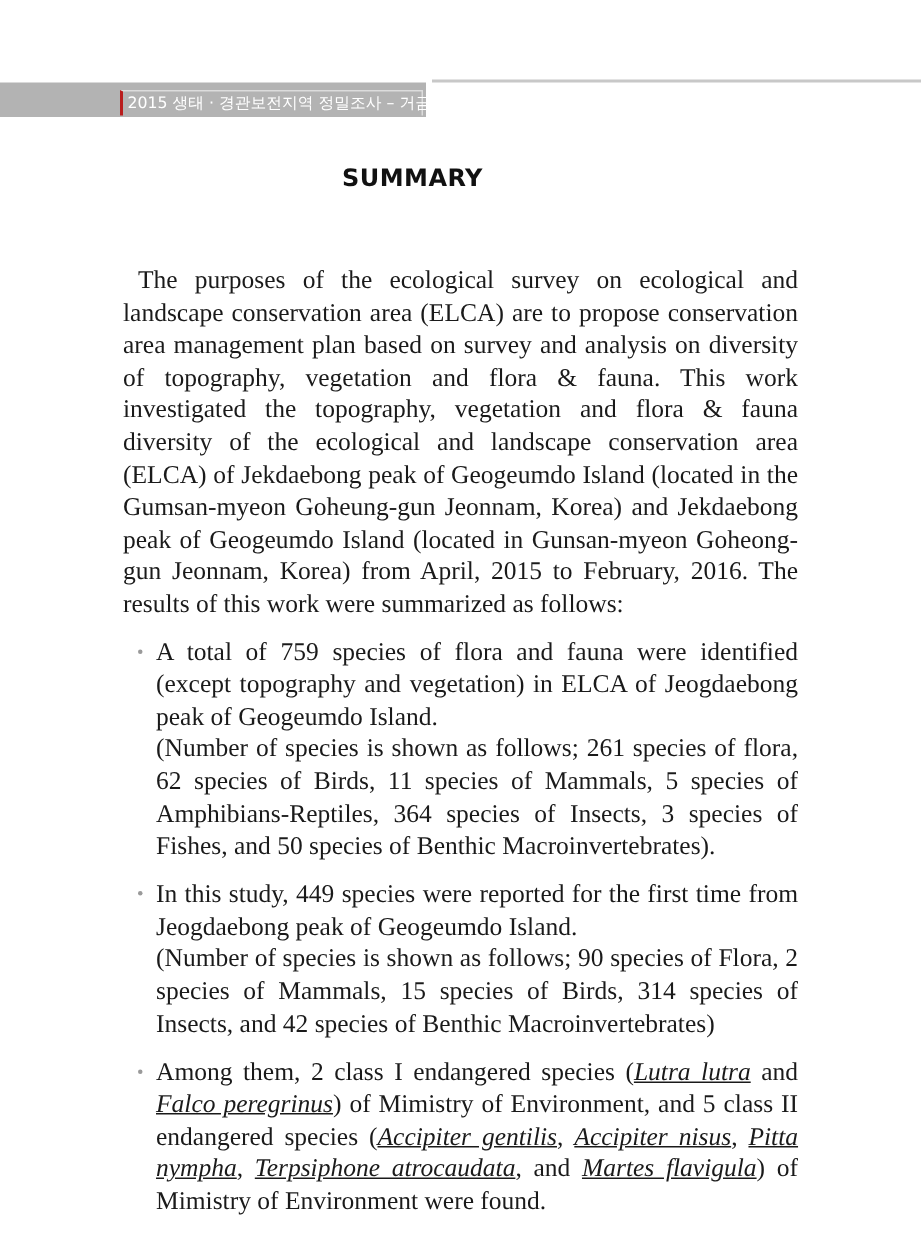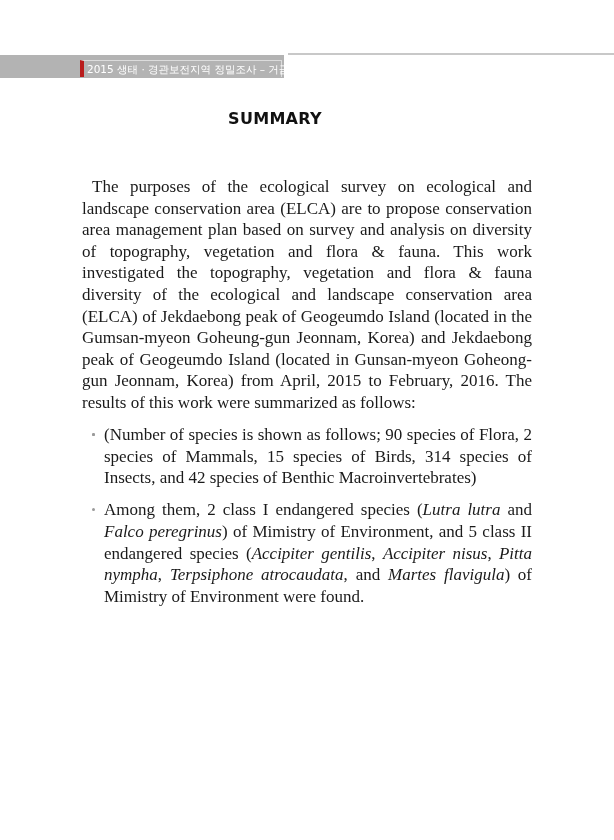--- a/index.html
+++ b/index.html
@@ -31,21 +31,21 @@
     height: 2px;
     background: #c8c8c8;
   }
   .header-label {
     position: absolute;
     left: 80px;
     top: 60px;
     height: 17px;
     width: 202px;
     box-sizing: border-box;
-    border-left: 4px solid #b91c1c;
+    border-left: 2px solid #b91c1c;
     border-top: 1px solid #dcdcdc;
     border-right: 1px solid #dcdcdc;
     color: #ffffff;
     font-family: "DejaVu Sans", "Liberation Sans", sans-serif;
     font-size: 10.5px;
     line-height: 16px;
     padding-left: 3px;
     white-space: nowrap;
     letter-spacing: 0px;
   }
@@ -92,43 +92,47 @@
     width: 3px;
     height: 3px;
     border-radius: 50%;
     background: #9a9a9a;
   }
   .bullet-text p {
     margin: 0;
   }
   .sci {
     font-style: italic;
+    text-decoration: underline;
   }
 </style>
 </head>
 <body>
 
 <div class="header-band"></div>
 <div class="header-rule"></div>
 <div class="header-label">2015 생태 · 경관보전지역 정밀조사 – 거금도 적대봉</div>
 
 <div class="title">SUMMARY</div>
 
 <div class="content">
   <p class="intro">The purposes of the ecological survey on ecological and landscape conservation area (ELCA) are to propose conservation area management plan based on survey and analysis on diversity of topography, vegetation and flora &amp; fauna. This work investigated the topography, vegetation and flora &amp; fauna diversity of the ecological and landscape conservation area (ELCA) of Jekdaebong peak of Geogeumdo Island (located in the Gumsan-myeon Goheung-gun Jeonnam, Korea) and Jekdaebong peak of Geogeumdo Island (located in Gunsan-myeon Goheong-gun Jeonnam, Korea) from April, 2015 to February, 2016. The results of this work were summarized as follows:</p>
 
   <ul class="bullets">
     <li class="bullet-item">
       <span class="bullet-dot"></span>
       <div class="bullet-text">
+        <p>A total of 759 species of flora and fauna were identified (except topography and vegetation) in ELCA of Jeogdaebong peak of Geogeumdo Island.</p>
+        <p>(Number of species is shown as follows; 261 species of flora, 62 species of Birds, 11 species of Mammals, 5 species of Amphibians-Reptiles, 364 species of Insects, 3 species of Fishes, and 50 species of Benthic Macroinvertebrates).</p>
       </div>
     </li>
     <li class="bullet-item">
       <span class="bullet-dot"></span>
       <div class="bullet-text">
+        <p>In this study, 449 species were reported for the first time from Jeogdaebong peak of Geogeumdo Island.</p>
         <p>(Number of species is shown as follows; 90 species of Flora, 2 species of Mammals, 15 species of Birds, 314 species of Insects, and 42 species of Benthic Macroinvertebrates)</p>
       </div>
     </li>
     <li class="bullet-item">
       <span class="bullet-dot"></span>
       <div class="bullet-text">
         <p id="endangered-text"><span>Among them, 2 class I endangered species (</span><span class="sci">Lutra lutra</span><span> and </span><span class="sci">Falco peregrinus</span><span>) of Mimistry of Environment, and 5 class II endangered species (</span><span class="sci">Accipiter gentilis</span><span>, </span><span class="sci">Accipiter nisus</span><span>, </span><span class="sci">Pitta nympha</span><span>, </span><span class="sci">Terpsiphone atrocaudata</span><span>, and </span><span class="sci">Martes flavigula</span><span>) of Mimistry of Environment were found.</span></p>
       </div>
     </li>
   </ul>

